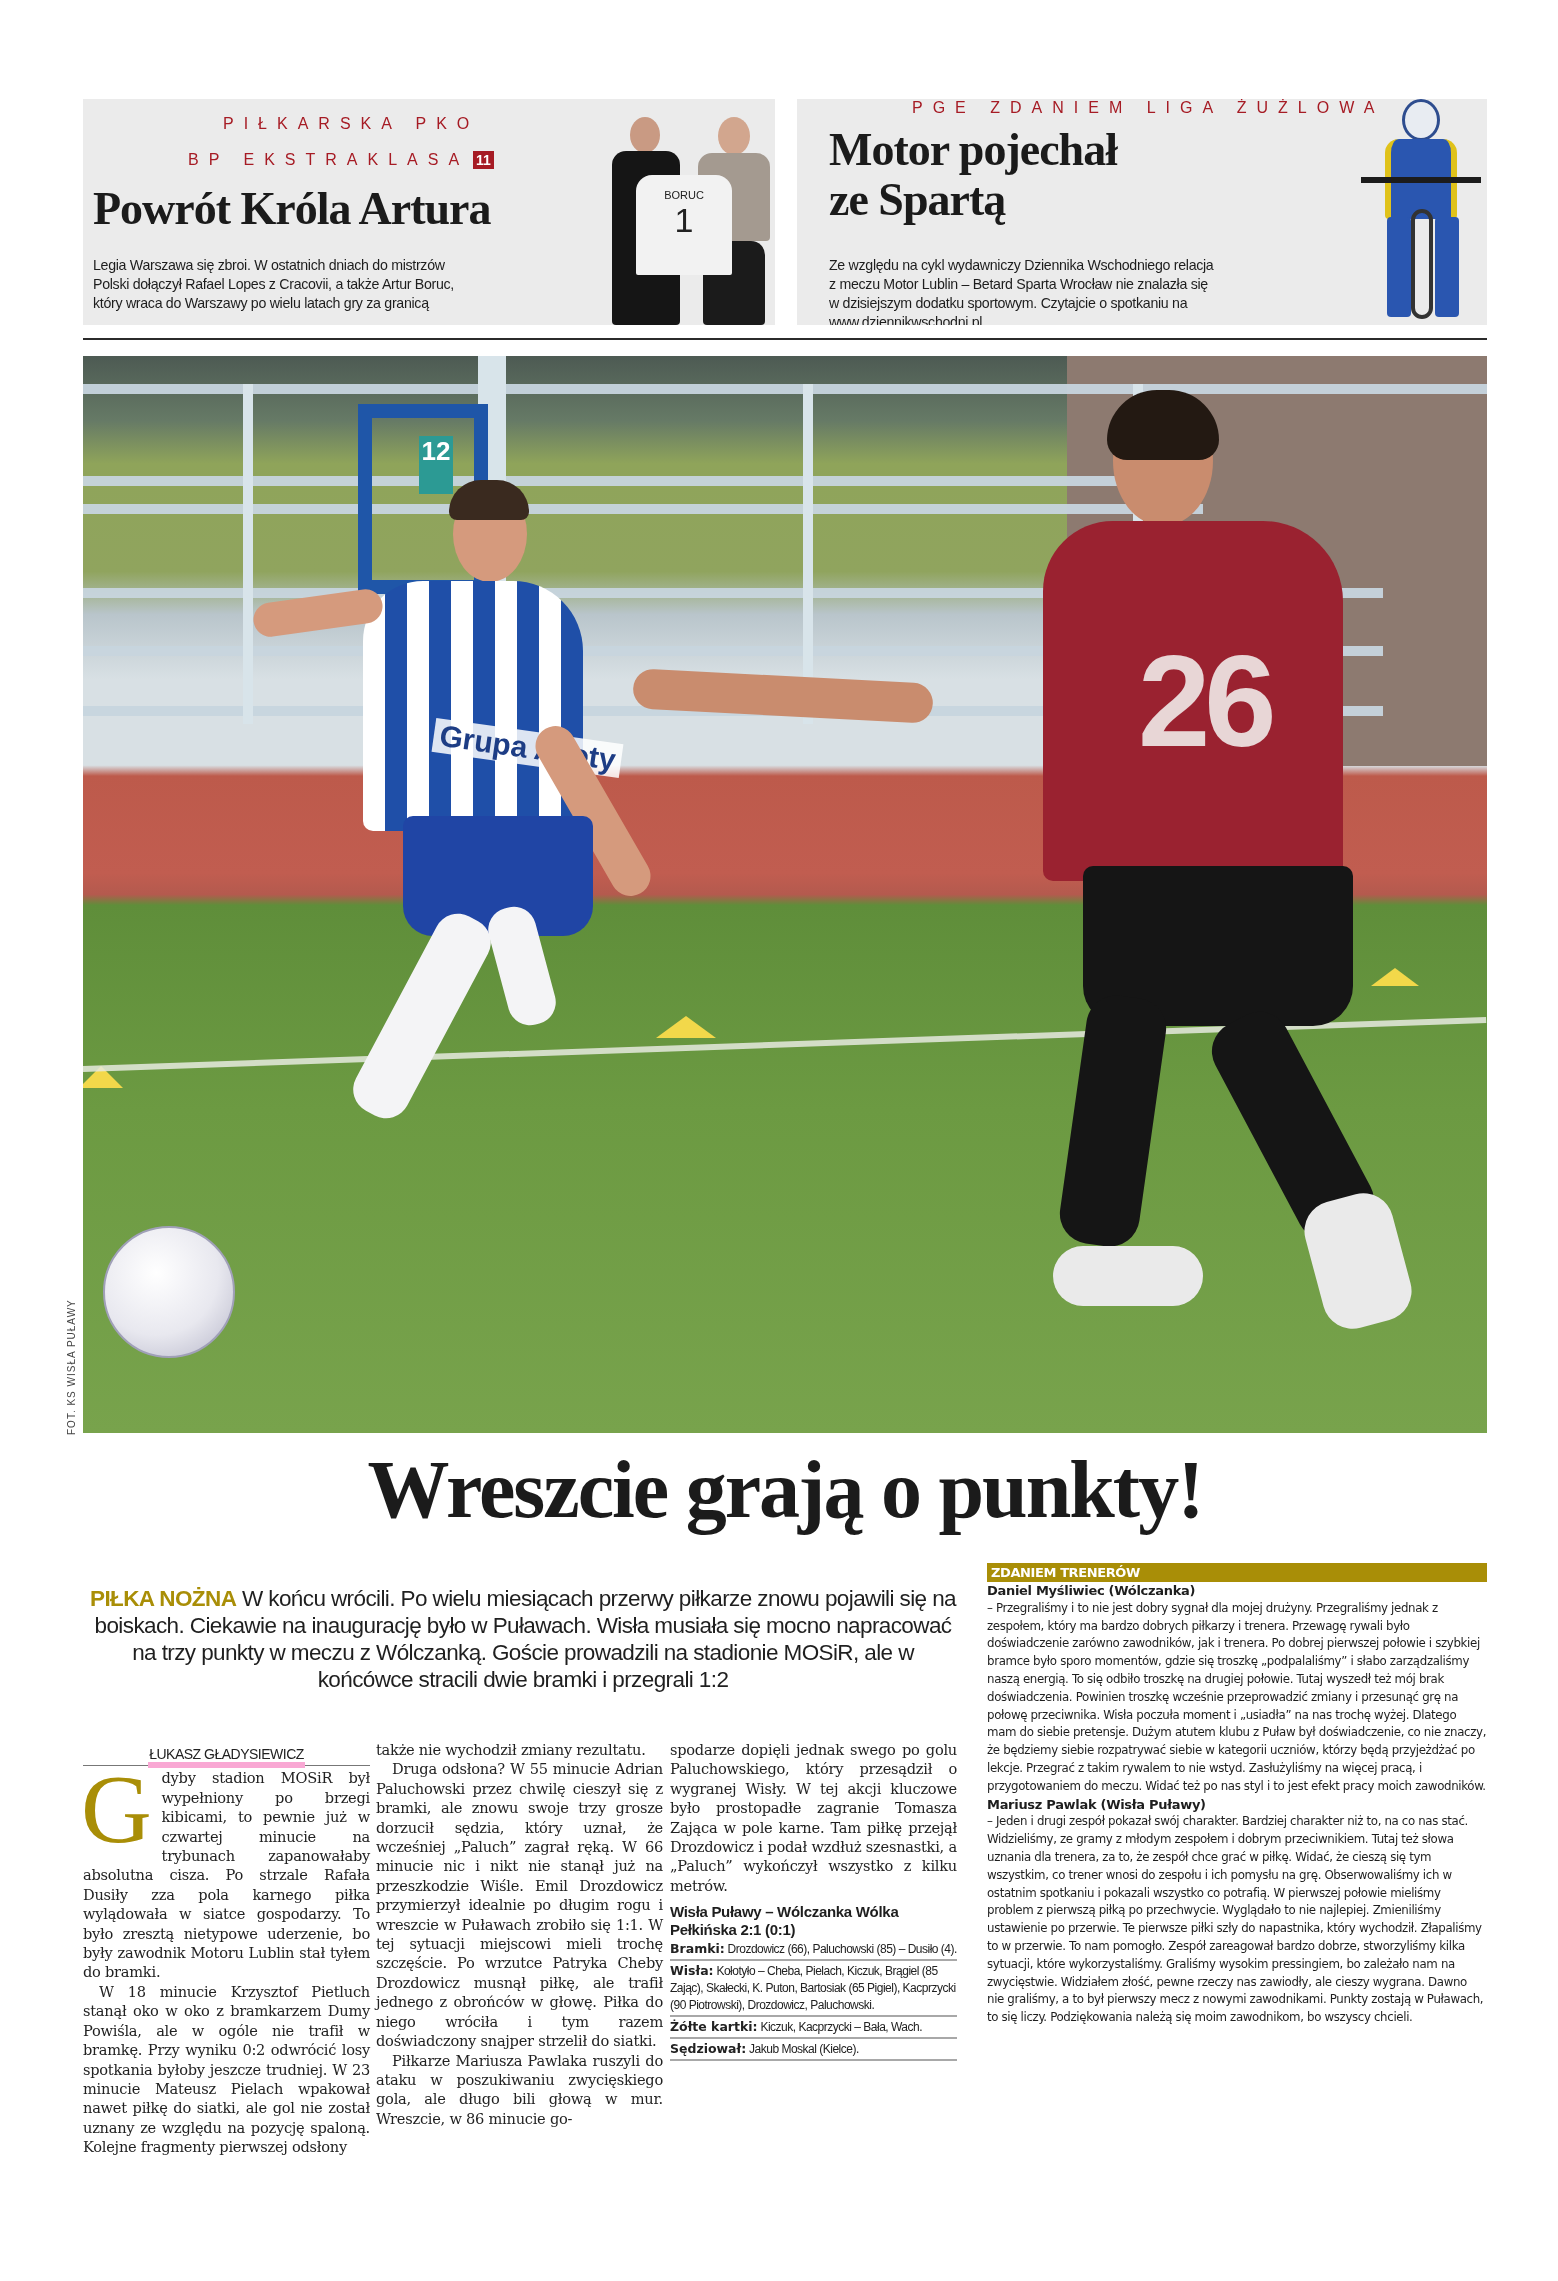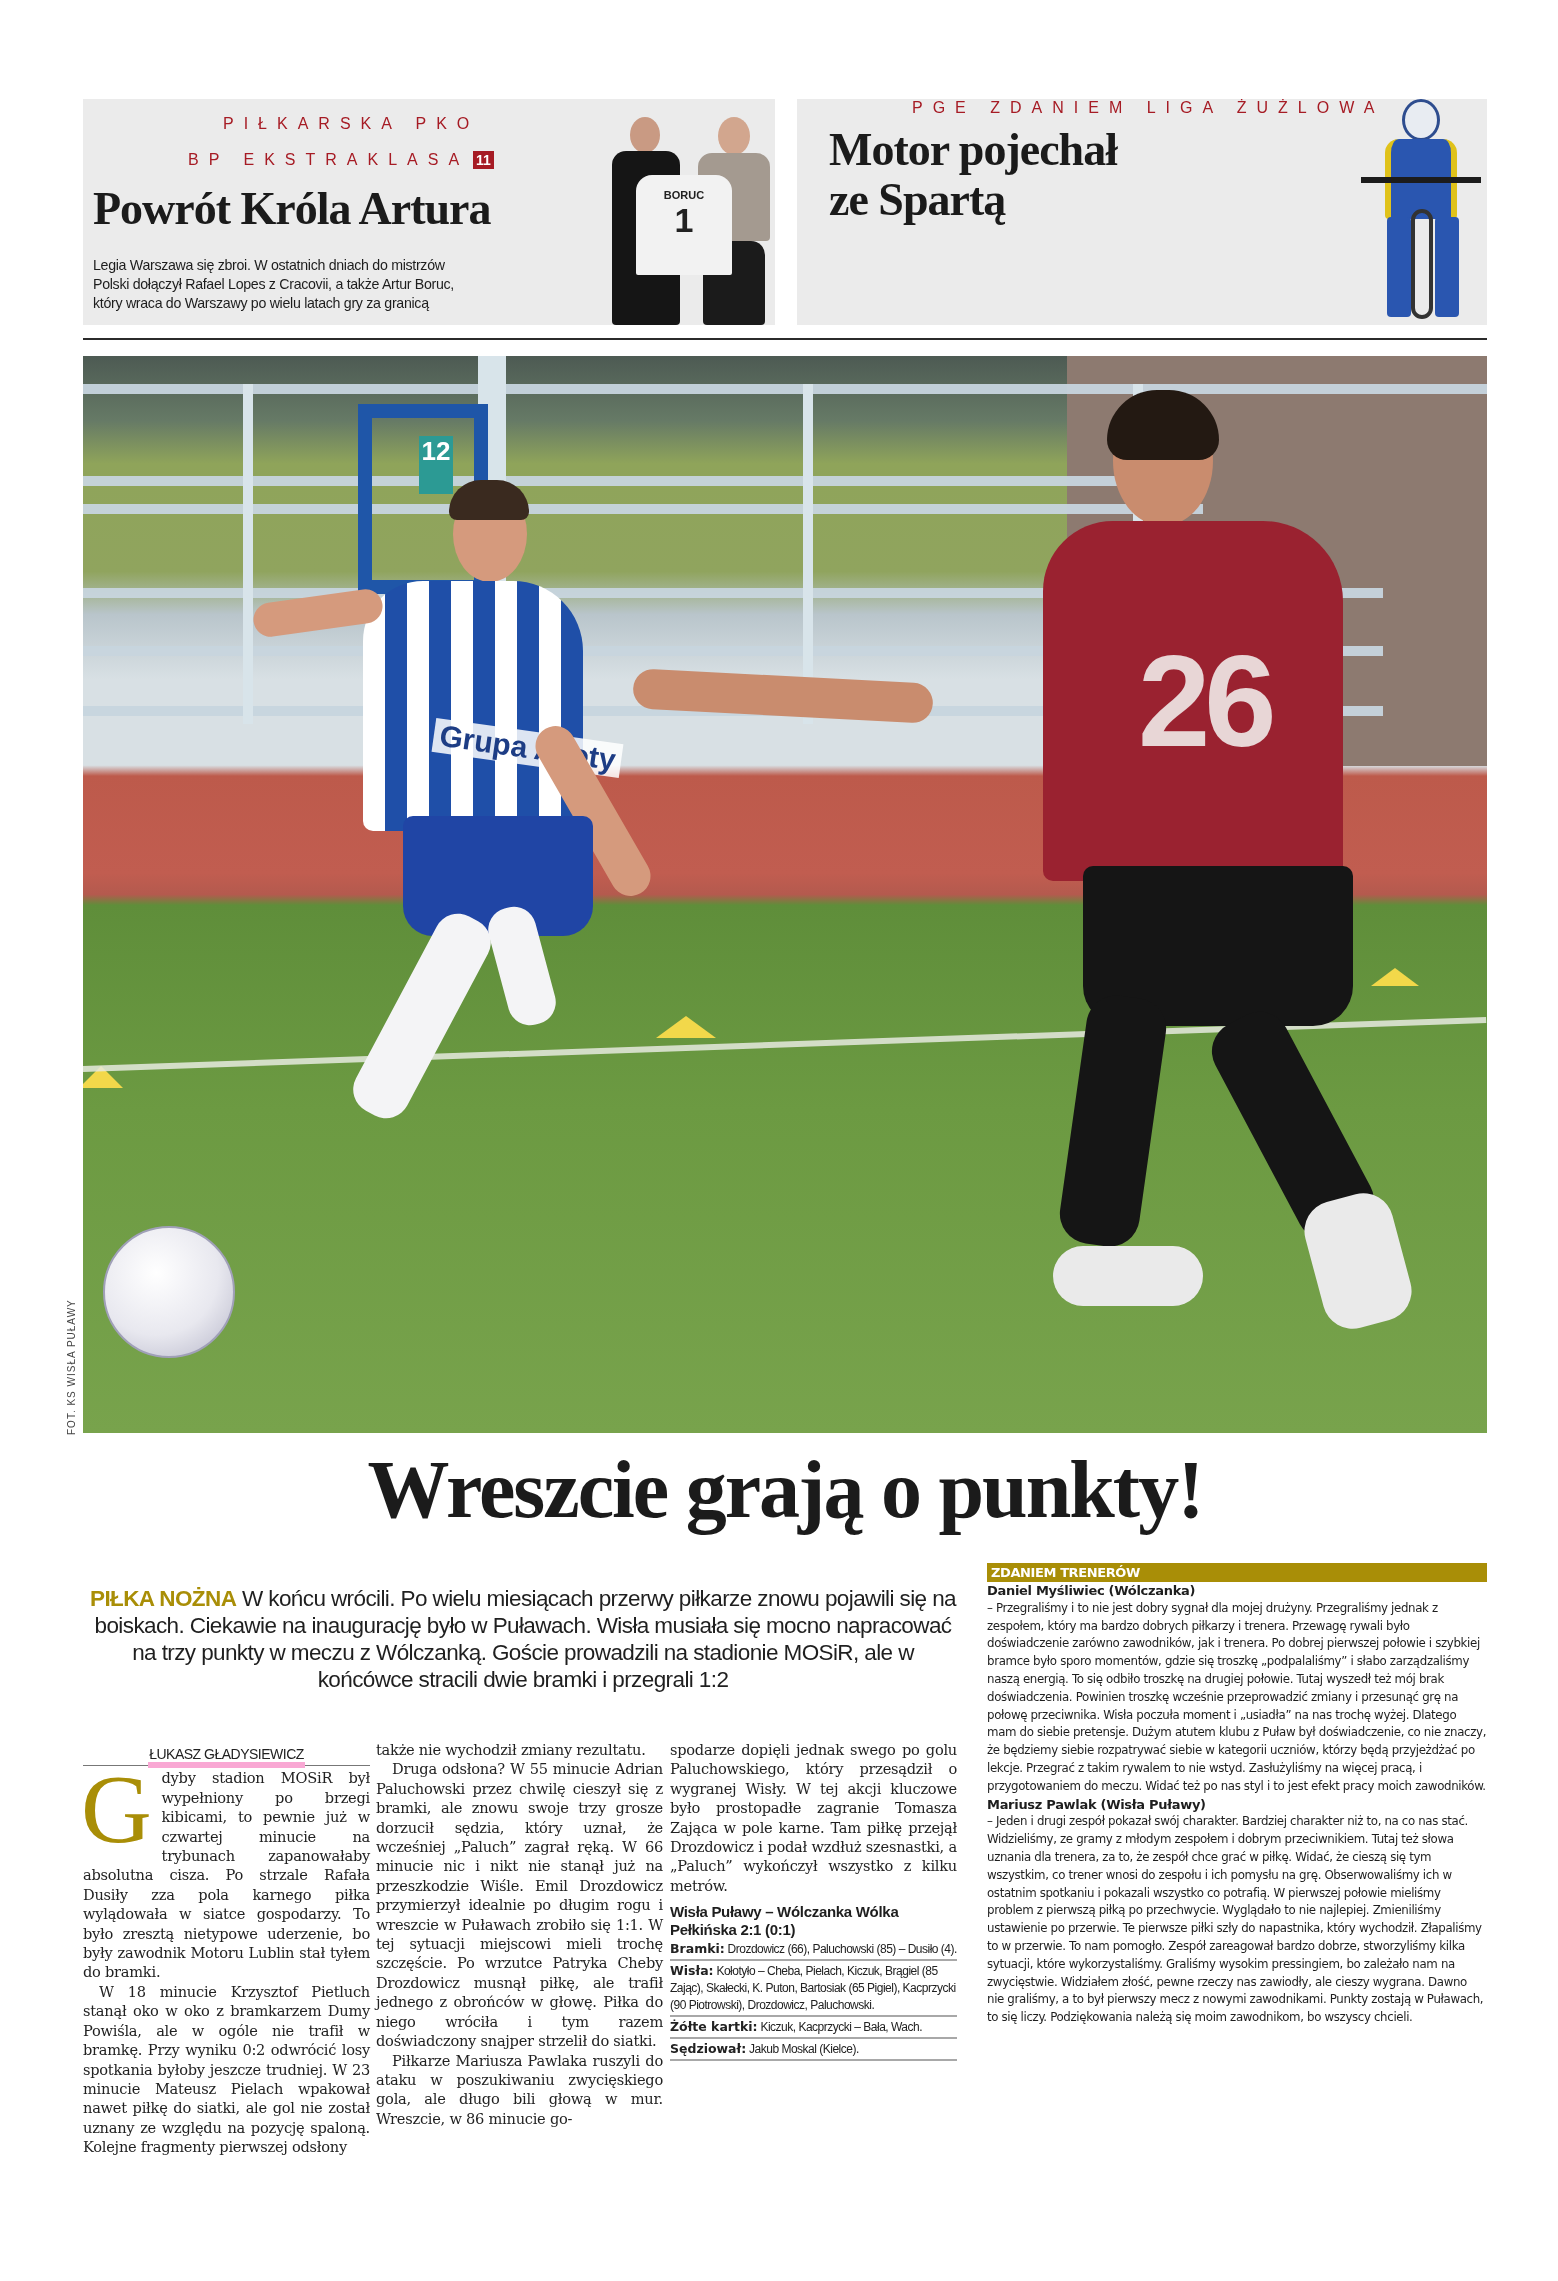--- a/index.html
+++ b/index.html
@@ -132,33 +132,34 @@
   </div>
   <h2 class="teaser-headline" style="left:10px; top:85px;">Powrót Króla Artura</h2>
   <p class="teaser-lead" style="left:10px; top:157px; width:380px;">Legia Warszawa się zbroi. W ostatnich dniach do mistrzów Polski dołączył Rafael Lopes z Cracovii, a także Artur Boruc, który wraca do Warszawy po wielu latach gry za granicą</p>
 
   <div class="person" style="left:525px; top:18px; width:170px; height:208px;">
     <div class="head" style="left:22px; top:0; width:30px; height:36px; background:#c99a83;"></div>
     <div class="torso" style="left:4px; top:34px; width:68px; height:174px; background:#151515;"></div>
     <div class="head" style="left:110px; top:0; width:32px; height:38px; background:#d2a68e;"></div>
     <div class="torso" style="left:90px; top:36px; width:72px; height:88px; background:#a49a90;"></div>
     <div class="torso" style="left:95px; top:124px; width:62px; height:84px; background:#1b1b1b;"></div>
-    <div style="position:absolute; left:28px; top:58px; width:96px; height:100px; background:#f2f2f2; border-radius:16px 16px 2px 2px; text-align:center; font-family:'Liberation Sans',sans-serif; font-size:11px; font-weight:bold; color:#222; padding-top:14px;">
+    <div style="position:absolute; left:28px; top:58px; width:96px; height:100px; background:#f2f2f2; border-radius:16px 16px 2px 2px; text-align:center; font-family:'Liberation Sans',sans-serif; font-size:11px; font-weight:normal; color:#222; padding-top:14px;">
       <div>BORUC</div>
       <div style="font-size:34px; line-height:38px;">1</div>
     </div>
   </div>
 </section>
 
 <section id="teaser-right" class="teaser">
   <div class="kicker" style="left:115px; top:0;">PGE ZDANIEM LIGA ŻUŻLOWA</div>
   <h2 class="teaser-headline" style="left:32px; top:26px;">
     <span style="display:block">Motor pojechał</span>
     <span style="display:block">ze Spartą</span>
   </h2>
+  <p class="teaser-lead" style="left:32px; top:157px; width:385px;">Ze względu na cykl wydawniczy Dziennika Wschodniego relacja z meczu Motor Lublin – Betard Sparta Wrocław nie znalazła się w dzisiejszym dodatku sportowym. Czytajcie o spotkaniu na www.dziennikwschodni.pl</p>
 
   <div class="person" style="left:560px; top:0; width:125px; height:226px;">
     <div class="head" style="left:45px; top:0; width:38px; height:42px; background:#e8ecf2; border:3px solid #2e4d8f;"></div>
     <div class="torso" style="left:28px; top:40px; width:72px; height:80px; background:#2a56b0; border-left:6px solid #e0c21a; border-right:6px solid #e0c21a;"></div>
     <div style="position:absolute; left:4px; top:78px; width:120px; height:6px; background:#1c1c1c;"></div>
     <div class="torso" style="left:30px; top:118px; width:24px; height:100px; background:#2a56b0; border-radius:4px;"></div>
     <div class="torso" style="left:78px; top:118px; width:24px; height:100px; background:#2a56b0; border-radius:4px;"></div>
     <div style="position:absolute; left:54px; top:110px; width:22px; height:110px; border:4px solid #333; border-radius:12px;"></div>
   </div>
 </section>

